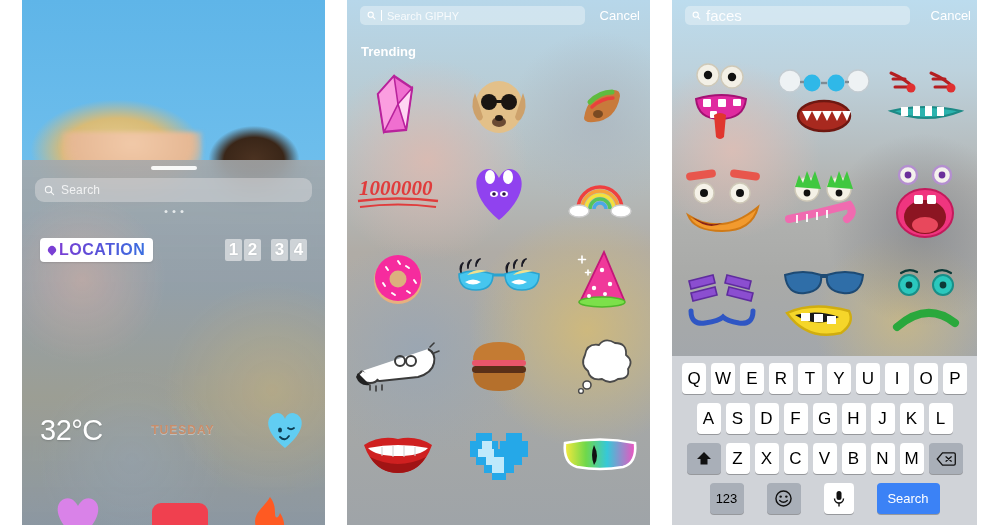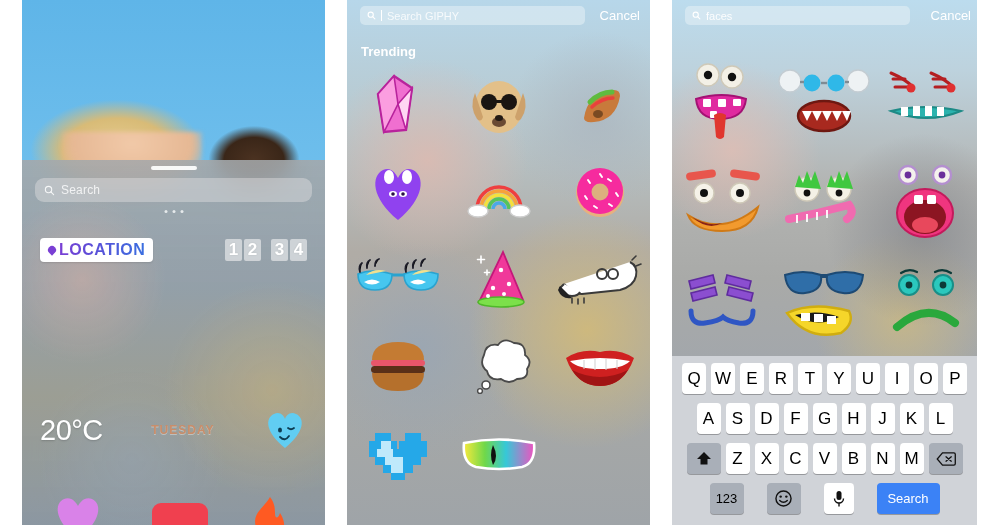--- a/index.html
+++ b/index.html
@@ -152,21 +152,21 @@
       radial-gradient(circle 130px at 250px 230px, rgba(130,132,138,.70), rgba(130,132,138,0) 74%),
       radial-gradient(circle 120px at 230px 320px, rgba(214,190,120,.62), rgba(214,190,120,0) 74%),
       linear-gradient(180deg,#bcdcee 0%, #bdd2dd 20%, #b3b4b2 52%, #a9aaa8 78%, #a3a7ab 100%);
   }
   .p3-search{
     position:absolute; left:13px; top:6px; width:225px; height:19px;
     border-radius:5px; background:rgba(230,240,246,.55);
     display:flex; align-items:center; gap:5px; padding:0 7px;
   }
   .p3-search .glyph{ color:rgba(255,255,255,.9); font-size:9px; }
-  .p3-search .val{ color:rgba(255,255,255,.92); font-size:11px; }
+  .p3-search .val{ color:rgba(255,255,255,.92); font-size:15px; }
   .p3-cancel{ position:absolute; right:6px; top:6px; color:#fff; font-size:13px; line-height:19px; }
   .facegrid{
     position:absolute; left:0; right:0; top:52px; height:300px;
     display:grid; grid-template-columns:repeat(3,1fr); grid-template-rows:repeat(3,100px);
   }
   .fcell{ display:flex; align-items:center; justify-content:center; }
 
   
   .kb{
     position:absolute; left:0; right:0; bottom:0; height:169px;
@@ -227,21 +227,21 @@
           <span>1</span>
           <span>2</span>
           <i class="sep"></i>
           <span>3</span>
           <span>4</span>
         </span>
       </div>
 
 
       <div class="srow row-c">
-        <span class="wx">20°C</span>
+        <span class="wx">32°C</span>
         <span class="dayst">TUESDAY</span>
         <span class="heart-wrap">
           <svg width="44" height="40" viewBox="0 0 44 40">
             <path d="M22 38 C2 22 2 8 11 4 C17 1 21 6 22 9 C23 6 27 1 33 4 C42 8 42 22 22 38Z" fill="#61cdf2"></path>
             <ellipse cx="17" cy="20" rx="2" ry="2.6" fill="#0c3c52"></ellipse>
             <path d="M25 18 q3 2.4 6 0" stroke="#0c3c52" stroke-width="1.8" fill="none" stroke-linecap="round"></path>
             <path d="M17 27 q5 5 9 -1" stroke="#0c3c52" stroke-width="1.8" fill="none" stroke-linecap="round"></path>
           </svg>
         </span>
       </div>
@@ -307,20 +307,27 @@
 
       <div class="cell">
         <svg width="44" height="44" viewBox="0 0 44 44">
           <path d="M6 34 q4 -26 30 -28 q6 0 6 6 q-4 24 -26 26 q-10 1 -10 -4Z" fill="#c87a3b"></path>
           <path d="M12 18 q10 -10 22 -10" stroke="#5fbb3f" stroke-width="5" fill="none" stroke-linecap="round"></path>
           <path d="M14 23 q10 -9 21 -9" stroke="#e8413c" stroke-width="3.4" fill="none" stroke-linecap="round"></path>
           <ellipse cx="20" cy="30" rx="5" ry="4" fill="#7a4a22"></ellipse>
         </svg>
       </div>
 
+      <div class="cell">
+        <svg width="84" height="40" viewBox="0 0 84 40">
+          <text x="3" y="22" font-family="Liberation Serif, serif" font-style="italic" font-weight="bold" font-size="21" fill="#e03c3c">1000000</text>
+          <path d="M2 28 q40 -5 80 0" stroke="#e03c3c" stroke-width="2.4" fill="none"></path>
+          <path d="M4 34 q38 -5 76 0" stroke="#e03c3c" stroke-width="2" fill="none"></path>
+        </svg>
+      </div>
 
       <div class="cell">
         <svg width="62" height="58" viewBox="0 0 62 58">
           <path d="M31 56 C4 34 4 12 16 6 C24 2 29 10 31 14 C33 10 38 2 46 6 C58 12 58 34 31 56Z" fill="#9042ef"></path>
           <ellipse cx="22" cy="13" rx="5" ry="7" fill="#fff"></ellipse>
           <ellipse cx="40" cy="13" rx="5" ry="7" fill="#fff"></ellipse>
           <ellipse cx="26" cy="30" rx="4" ry="3" fill="#fff"></ellipse>
           <ellipse cx="36" cy="30" rx="4" ry="3" fill="#fff"></ellipse>
           <circle cx="26" cy="30" r="1.8" fill="#2a1046"></circle>
           <circle cx="36" cy="30" r="1.8" fill="#2a1046"></circle>

